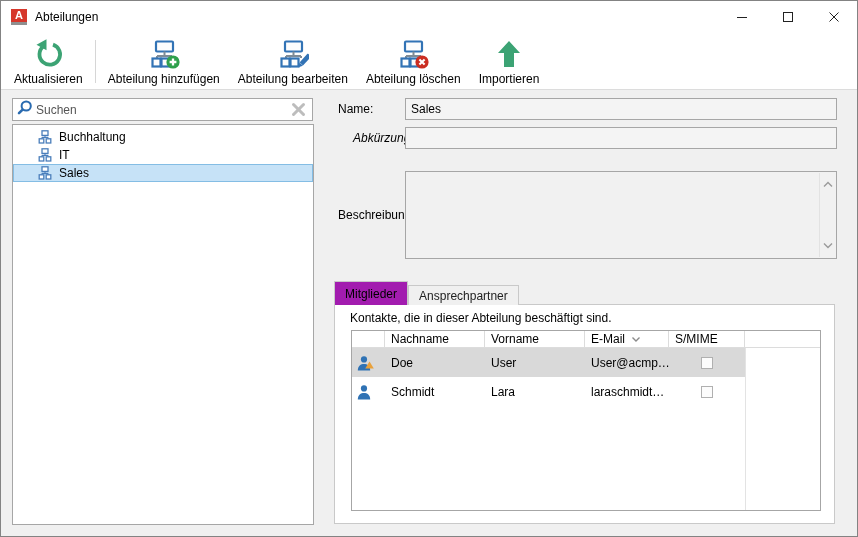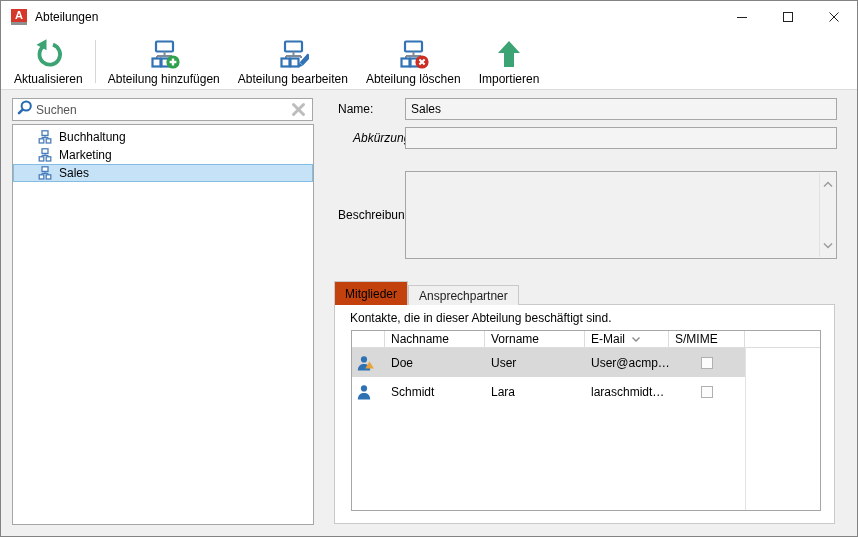--- a/index.html
+++ b/index.html
@@ -40,21 +40,21 @@
   .flabel { position:absolute; white-space:nowrap; }
   .ro-input { position:absolute; height:22px; background:#f4f4f4; border:1px solid #a6a6a6; font:12px "Liberation Sans","DejaVu Sans",sans-serif; padding:0 0 0 5px; color:#000; }
   .desc-box { position:absolute; left:404px; top:170px; width:432px; height:88px; background:#f1f1f1; border:1px solid #a6a6a6; padding:3px 22px 3px 5px; color:#333; }
   .desc-scroll { position:absolute; top:1px; right:1px; bottom:1px; width:16px; background:#f1f1f1; border-left:1px solid #e2e2e2; }
   .desc-scroll .chev-up { position:absolute; top:4px; left:2px; }
   .desc-scroll .chev-down { position:absolute; bottom:4px; left:2px; }
 
   
   .tabs { position:absolute; left:333px; top:280px; height:24px; display:flex; align-items:flex-end; z-index:2; }
   .tab { border:1px solid #c9c9c9; border-bottom:none; padding:0 10px; display:flex; align-items:center; white-space:nowrap; }
-  .tab.active { background:#c2410c; height:24px; }
+  .tab.active { background:#a21caf; height:24px; }
   .tab.inactive { background:#f0f0f0; height:20px; color:#222; }
   .tab-panel { position:absolute; left:333px; top:303px; width:501px; height:220px; background:#fff; border:1px solid #c9c9c9; z-index:1; }
   .members-caption { position:absolute; left:349px; top:310px; z-index:3; white-space:nowrap; }
 
   
   .mtable { position:absolute; left:350px; top:329px; width:470px; height:181px; background:#fff; border:1px solid #a6a6a6; z-index:3; overflow:hidden; }
   .col-line { position:absolute; left:393px; top:0; bottom:0; width:1px; background:#e3e3e3; }
   .thead { position:relative; display:flex; height:17px; border-bottom:1px solid #dcdcdc; background:#fff; }
   .th { border-right:1px solid #dcdcdc; padding-left:6px; line-height:16px; display:flex; align-items:center; white-space:nowrap; overflow:hidden; }
   .th.c0 { width:33px; } .th.c1 { width:100px; } .th.c2 { width:100px; } .th.c3 { width:84px; } .th.c4 { width:76px; }
@@ -190,21 +190,21 @@
     </div>
     <div class="dept-item">
       <span class="dicon">
         <svg width="14" height="14" viewBox="0 0 14 14">
             <rect x="4" y="0.8" width="6" height="4.6" fill="#fff" stroke="#4a7ebb" stroke-width="1.3"></rect>
             <path d="M7 5.4 v2 M3.8 7.4 h6.4 M3.8 7.4 v1.4 M10.2 7.4 v1.4" fill="none" stroke="#4a7ebb" stroke-width="1.1"></path>
             <rect x="1.2" y="8.8" width="4.6" height="4.2" fill="#fff" stroke="#4a7ebb" stroke-width="1.3"></rect>
             <rect x="8.2" y="8.8" width="4.6" height="4.2" fill="#fff" stroke="#4a7ebb" stroke-width="1.3"></rect>
           </svg>
       </span>
-      <span class="dlabel">Marketing</span>
+      <span class="dlabel">IT</span>
     </div>
     <div class="dept-item selected">
       <span class="dicon">
         <svg width="14" height="14" viewBox="0 0 14 14">
             <rect x="4" y="0.8" width="6" height="4.6" fill="#fff" stroke="#4a7ebb" stroke-width="1.3"></rect>
             <path d="M7 5.4 v2 M3.8 7.4 h6.4 M3.8 7.4 v1.4 M10.2 7.4 v1.4" fill="none" stroke="#4a7ebb" stroke-width="1.1"></path>
             <rect x="1.2" y="8.8" width="4.6" height="4.2" fill="#fff" stroke="#4a7ebb" stroke-width="1.3"></rect>
             <rect x="8.2" y="8.8" width="4.6" height="4.2" fill="#fff" stroke="#4a7ebb" stroke-width="1.3"></rect>
           </svg>
       </span>

